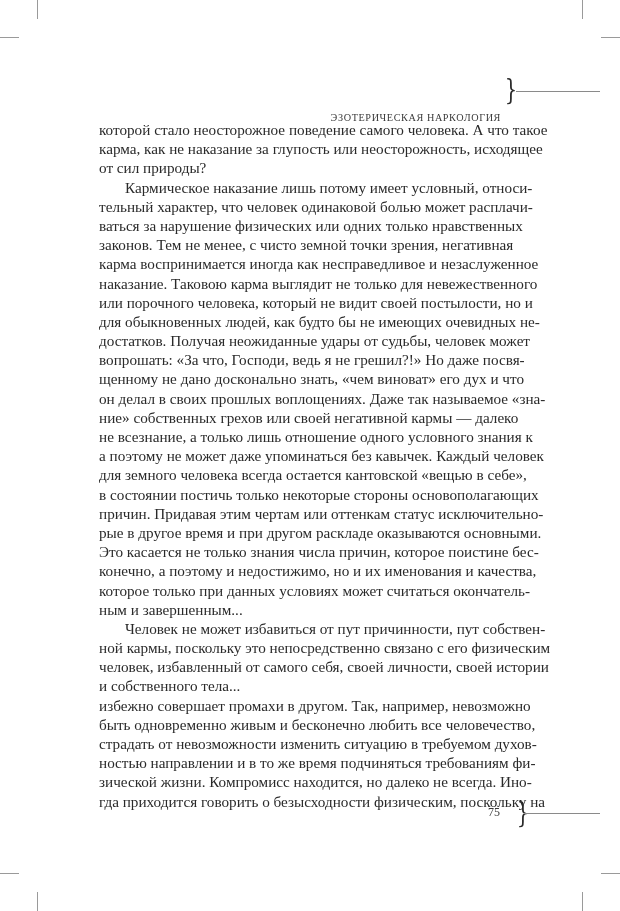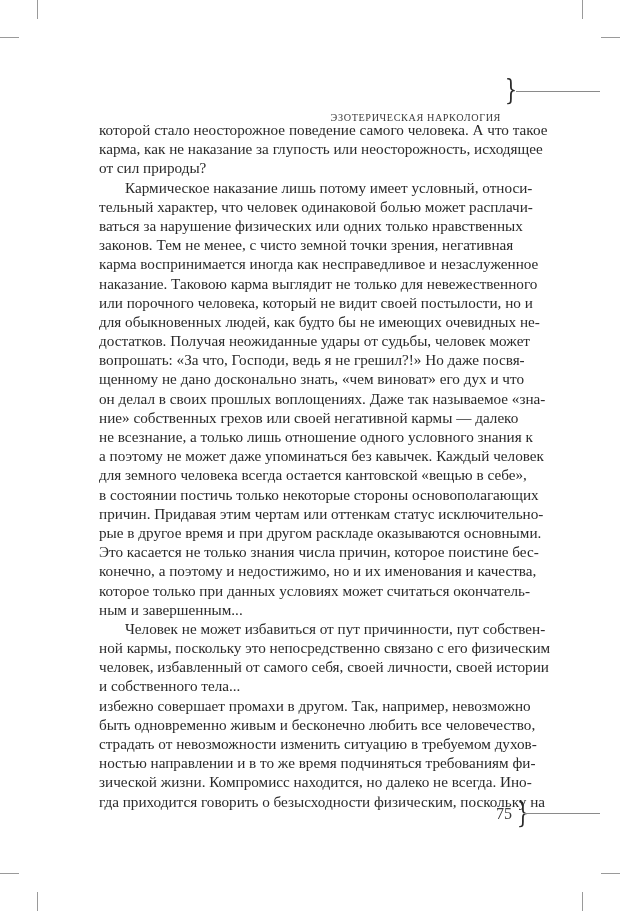--- a/index.html
+++ b/index.html
@@ -11,21 +11,21 @@
   .running-head { position:absolute; top:84px; left:300px; width:201px; text-align:right;
                   font-size:10.2px; letter-spacing:0.6px; color:#3a3a3a; white-space:nowrap;margin-top:28px; }
   .brace { position:absolute; font-size:28px; line-height:28px; color:#2a2a2a;
            font-family:"DejaVu Serif",serif; transform:scaleX(0.7); }
   .rule { position:absolute; height:1px; background:#8a8a8a; }
   .text-block { position:absolute; left:99px; top:120px; width:400px; font-size:15.2px;
                 line-height:19.2px; text-align:justify; }
   .line { display:block; white-space:nowrap; text-align:justify; text-align-last:justify; height:19.2px; }
   .line.last { text-align-last:left;font-family:Liberation Serif, serif; }
   .line.indent { padding-left:26px; }
-  .folio { position:absolute; top:805px; left:488px; width:24px; text-align:right; font-size:16px; color:#3a3a3a; }
+  .folio { position:absolute; top:805px; left:488px; width:24px; font-size:12px; color:#3a3a3a; }
 </style>
 </head>
 <body>
 
 <div class="mark v" style="left:37px;top:0;height:19px;"></div>
 <div class="mark h" style="left:0;top:37px;width:19px;"></div>
 <div class="mark v" style="left:582px;top:0;height:19px;"></div>
 <div class="mark h" style="left:601px;top:37px;width:19px;"></div>
 <div class="mark h" style="left:0;top:873px;width:19px;"></div>
 <div class="mark v" style="left:37px;top:892px;height:19px;"></div>

